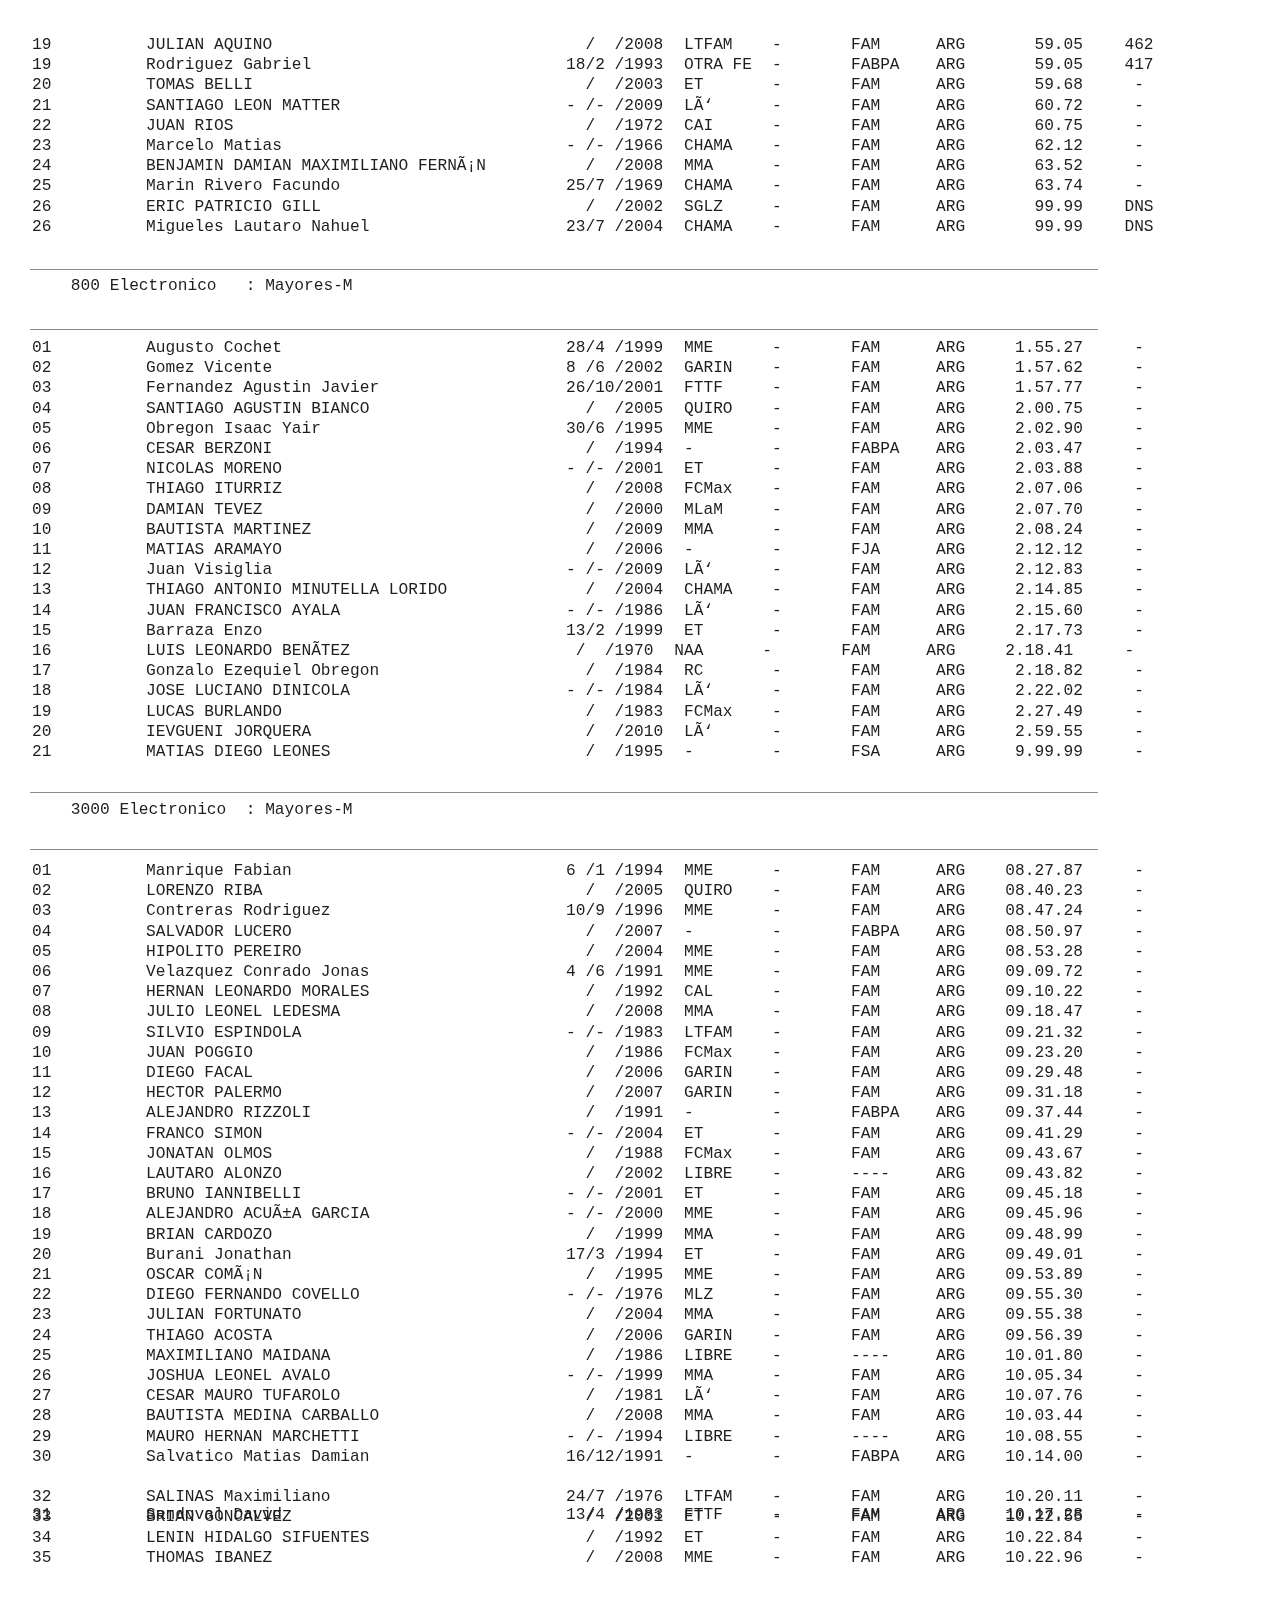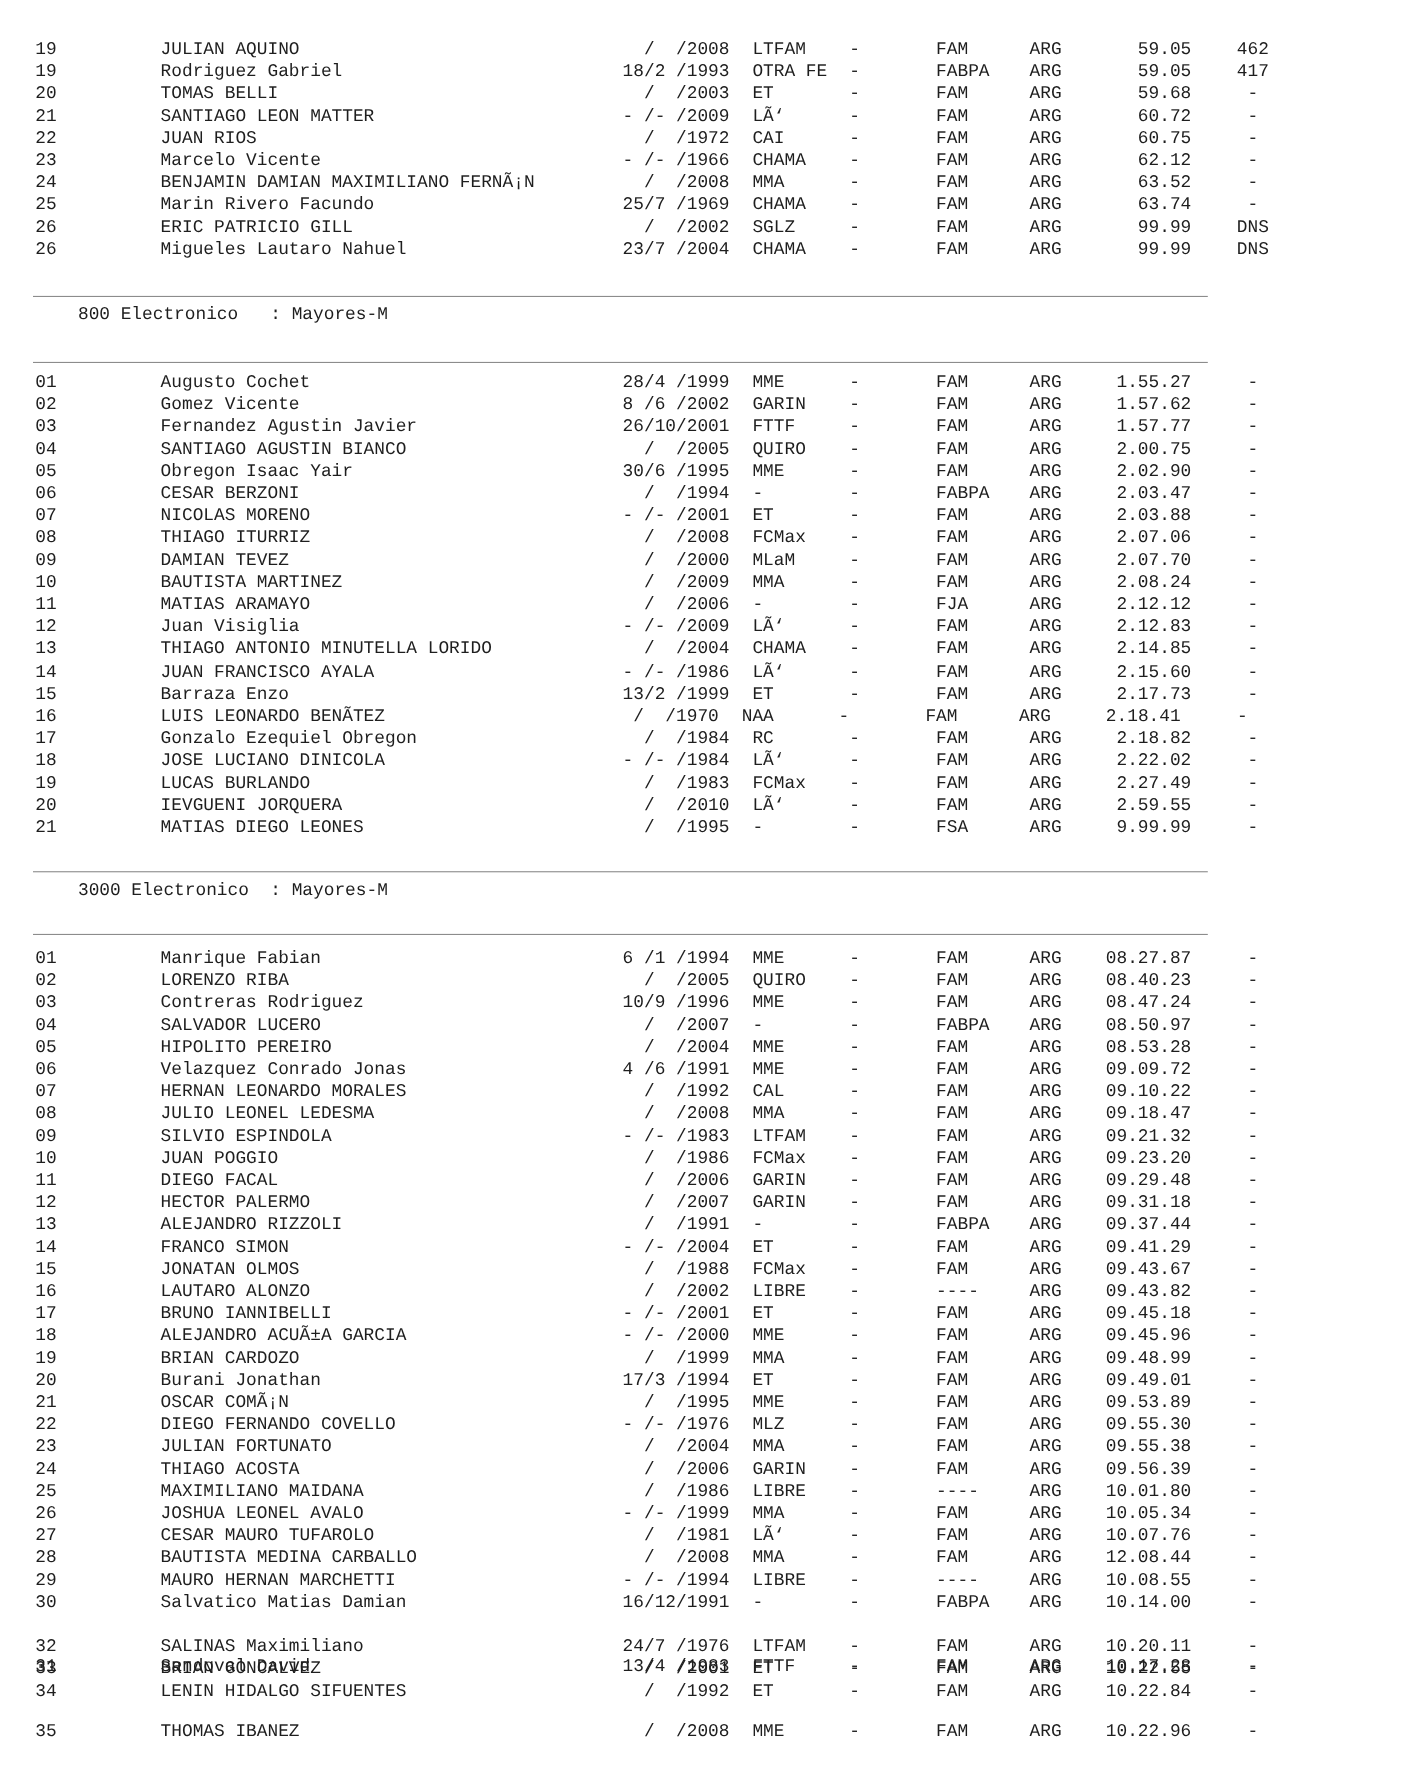--- a/index.html
+++ b/index.html
@@ -80,21 +80,21 @@
     <span class="c-date rt">  /  /1972</span>
     <span class="c-team rt">CAI</span>
     <span class="c-mk rt">-</span>
     <span class="c-fed rt">FAM</span>
     <span class="c-nat rt">ARG</span>
     <span class="c-time rt">60.75</span>
     <span class="c-extra rt">-</span>
   </div>
       <div class="row" style="top: 136px;">
     <span class="c-pos">23</span>
-    <span class="c-name">Marcelo Vicente</span>
+    <span class="c-name">Marcelo Matias</span>
     <span class="c-date rt">- /- /1966</span>
     <span class="c-team rt">CHAMA</span>
     <span class="c-mk rt">-</span>
     <span class="c-fed rt">FAM</span>
     <span class="c-nat rt">ARG</span>
     <span class="c-time rt">62.12</span>
     <span class="c-extra rt">-</span>
   </div>
       <div class="row" style="top: 156.2px;">
     <span class="c-pos">24</span>
@@ -681,21 +681,21 @@
     <span class="c-extra rt">-</span>
   </div>
       <div class="row" style="top: 1406.4px; text-decoration: underline;">
     <span class="c-pos">28</span>
     <span class="c-name">BAUTISTA MEDINA CARBALLO</span>
     <span class="c-date rt">  /  /2008</span>
     <span class="c-team rt">MMA</span>
     <span class="c-mk rt">-</span>
     <span class="c-fed rt">FAM</span>
     <span class="c-nat rt">ARG</span>
-    <span class="c-time rt">12.08.44</span>
+    <span class="c-time rt">10.03.44</span>
     <span class="c-extra rt">-</span>
   </div>
       <div class="row" style="top: 1426.6px;">
     <span class="c-pos">29</span>
     <span class="c-name">MAURO HERNAN MARCHETTI</span>
     <span class="c-date rt">- /- /1994</span>
     <span class="c-team rt">LIBRE</span>
     <span class="c-mk rt">-</span>
     <span class="c-fed rt">----</span>
     <span class="c-nat rt">ARG</span>
@@ -750,21 +750,21 @@
     <span class="c-pos">34</span>
     <span class="c-name">LENIN HIDALGO SIFUENTES</span>
     <span class="c-date rt">  /  /1992</span>
     <span class="c-team rt">ET</span>
     <span class="c-mk rt">-</span>
     <span class="c-fed rt">FAM</span>
     <span class="c-nat rt">ARG</span>
     <span class="c-time rt">10.22.84</span>
     <span class="c-extra rt">-</span>
   </div>
-      <div class="row" style="top: 1547.8px; margin-top: 16px;">
+      <div class="row" style="top: 1547.8px;">
     <span class="c-pos">35</span>
     <span class="c-name">THOMAS IBANEZ</span>
     <span class="c-date rt">  /  /2008</span>
     <span class="c-team rt">MME</span>
     <span class="c-mk rt">-</span>
     <span class="c-fed rt">FAM</span>
     <span class="c-nat rt">ARG</span>
     <span class="c-time rt">10.22.96</span>
     <span class="c-extra rt">-</span>
   </div>

